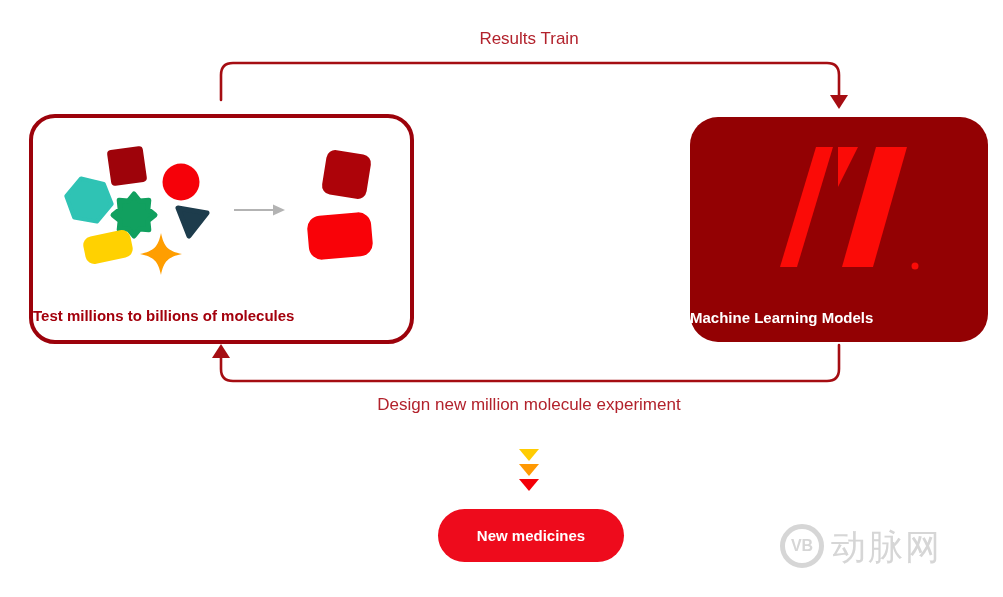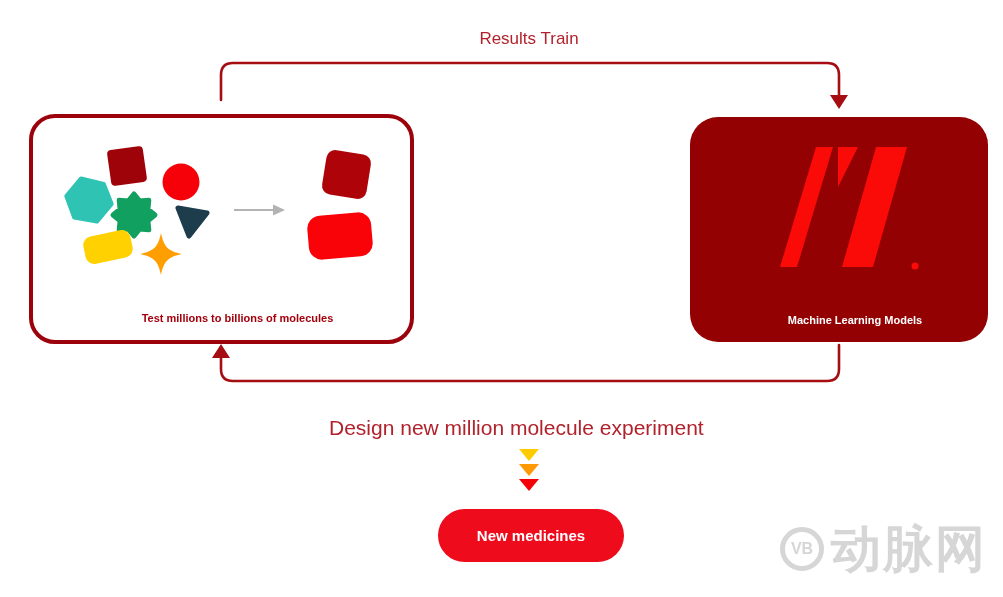--- a/index.html
+++ b/index.html
@@ -6,32 +6,32 @@
   .canvas{
     position:relative;width:1003px;height:597px;background:#ffffff;
     font-family:"Liberation Sans",sans-serif;overflow:hidden;margin-left:14px;
   }
   .arrows{position:absolute;left:0;top:0;pointer-events:none;}
   .top-label{
     position:absolute;top:29px;left:365px;width:300px;text-align:center;
     font-size:17px;color:#b2222c;
   }
   .bottom-label{
-    position:absolute;top:416px;left:315px;width:400px;text-align:left;
-    font-size:21px;color:#b2222c;
+    position:absolute;top:395px;left:315px;width:400px;text-align:center;
+    font-size:17px;color:#b2222c;
   }
   .left-box{
     position:absolute;left:15px;top:114px;width:385px;height:230px;
     box-sizing:border-box;background:#ffffff;border:4.5px solid #9c020b;
     border-radius:26px;
   }
   .molecules{position:absolute;left:0;top:8px;}
   .box-label{
-    position:absolute;bottom:16px;left:16px;width:100%;text-align:center;
-    font-weight:bold;font-size:11px;color:#a3000c;
+    position:absolute;bottom:16px;left:0;width:100%;text-align:left;
+    font-weight:bold;font-size:15px;color:#a3000c;
   }
   .right-box{
     position:absolute;left:676px;top:117px;width:298px;height:225px;
     background:#930103;border-radius:28px;
   }
   .ml-logo{position:absolute;top:22px;left:50%;transform:translateX(-50%);}
   .right-box .box-label{color:#ffffff;}
   .chevrons{position:absolute;left:503px;top:448px;}
   .pill{
     position:absolute;left:424px;top:509px;width:186px;height:53px;
@@ -40,21 +40,21 @@
   }
   .watermark{
     position:absolute;left:766px;top:524px;display:flex;align-items:center;
     gap:7px;color:#d6d6d6;
   }
   .wm-circle{
     width:44px;height:44px;border:5px solid #d6d6d6;border-radius:50%;
     box-sizing:border-box;display:flex;align-items:center;justify-content:center;
     font-weight:bold;font-size:16px;color:#d6d6d6;
   }
-  .wm-text{font-size:50px;font-weight:bold;letter-spacing:2px;line-height:1;}
+  .wm-text{font-size:35px;font-weight:normal;letter-spacing:2px;line-height:1;}
 </style>
 </head>
 <body>
 
 <div class="canvas">
 
   <svg class="arrows" width="1003" height="597" viewBox="0 0 1003 597">
     <path d="M 207 100 L 207 75 Q 207 63 219 63 L 813 63 Q 825 63 825 75 L 825 96" fill="none" stroke="#a50d12" stroke-width="2.6" stroke-linecap="round"></path>
     <polygon points="816,95 834,95 825,109" fill="#a50d12"></polygon>
     <path d="M 825 345 L 825 369 Q 825 381 813 381 L 219 381 Q 207 381 207 369 L 207 357" fill="none" stroke="#a50d12" stroke-width="2.6" stroke-linecap="round"></path>

